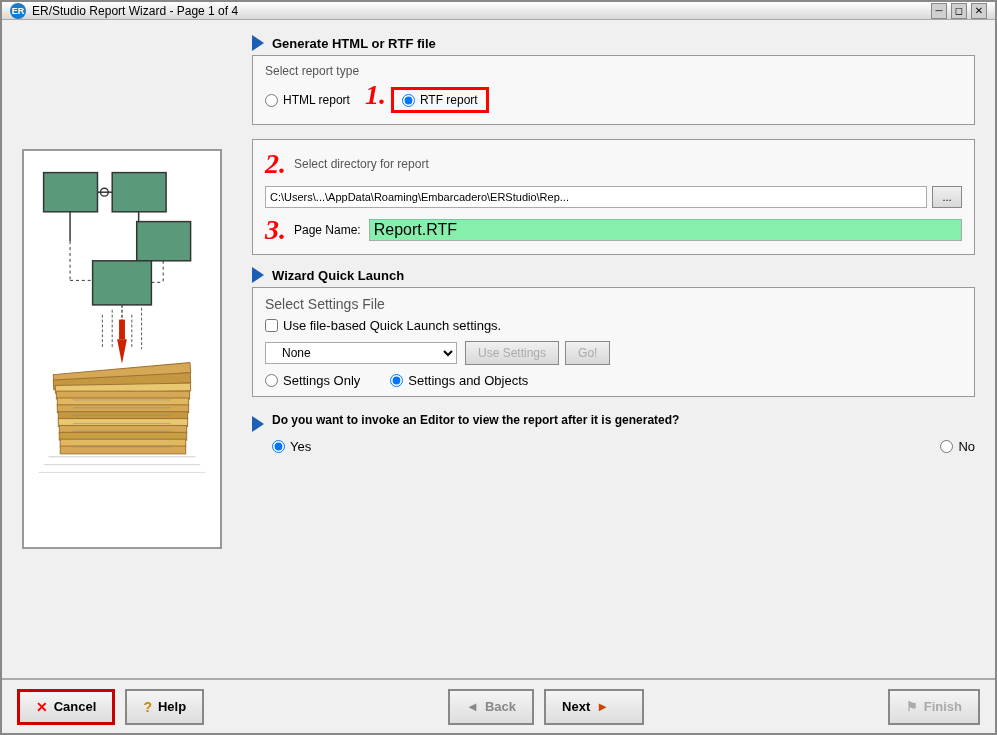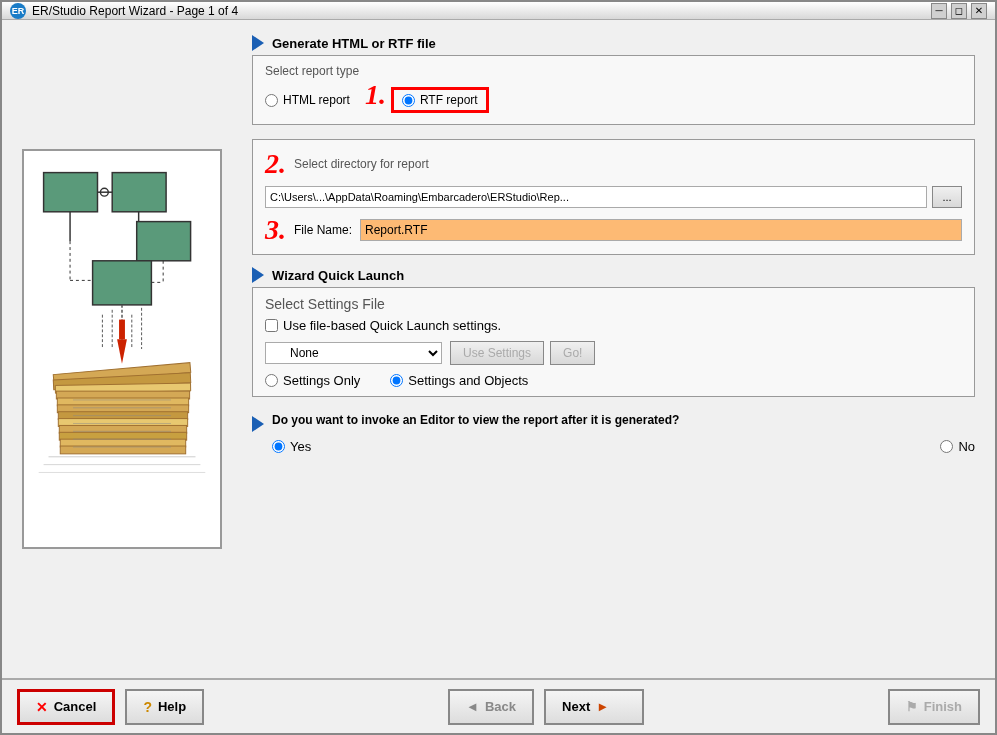--- a/index.html
+++ b/index.html
@@ -187,22 +187,22 @@
     }
     .filename-label {
       font-size: 12px;
       white-space: nowrap;
     }
     .filename-input {
       flex: 1;
       height: 22px;
       border: 1px solid #aaa;
       padding: 8px 4px;
-      font-size: 12px;
-      background: #fdba74;
+      font-size: 16px;
+      background: #86efac;
     }
     .settings-group {
       border: 1px solid #999;
       padding: 8px 12px;
       background: #f8f8f8;
     }
     .checkbox-row {
       display: flex;
       align-items: center;
       gap: 5px;
@@ -211,26 +211,26 @@
     .checkbox-row input[type="checkbox"] {
       margin: 0;
     }
     .dropdown-row {
       display: flex;
       align-items: center;
       gap: 8px;
       margin-bottom: 8px;
     }
     .dropdown-select {
-      width: 177px;
+      width: 192px;
       height: 22px;
       border: 1px solid #aaa;
       background: white;
       font-size: 12px;
-      padding: 0 20px;
+      padding: 0 12px;
     }
     .settings-btns {
       display: flex;
       gap: 6px;
     }
     .settings-btn {
       height: 24px;
       padding: 0 12px;
       border: 1px solid #888;
       background: linear-gradient(to bottom, #f0f0f0, #d8d8d8);
@@ -415,21 +415,21 @@
           <div style="font-size:12px; color:#555; margin-bottom:6px; display:flex; align-items:center; gap:8px;">
             <span class="annotation-2">2.</span>
             <span>Select directory for report</span>
           </div>
           <div class="dir-row">
             <input type="text" class="dir-input" value="C:\Users\...\AppData\Roaming\Embarcadero\ERStudio\Rep..." style="">
             <button class="browse-btn">...</button>
           </div>
           <div class="filename-row">
             <span class="annotation-3">3.</span>
-            <span class="filename-label">File Name:</span>
+            <span class="filename-label">Page Name:</span>
             <input type="text" class="filename-input" value="Report.RTF" style="">
           </div>
         </div>
       </div>
 
       <div>
         <div class="section-header">
           <div class="arrow-icon"></div>
           <span class="section-title">Wizard Quick Launch</span>
         </div>

